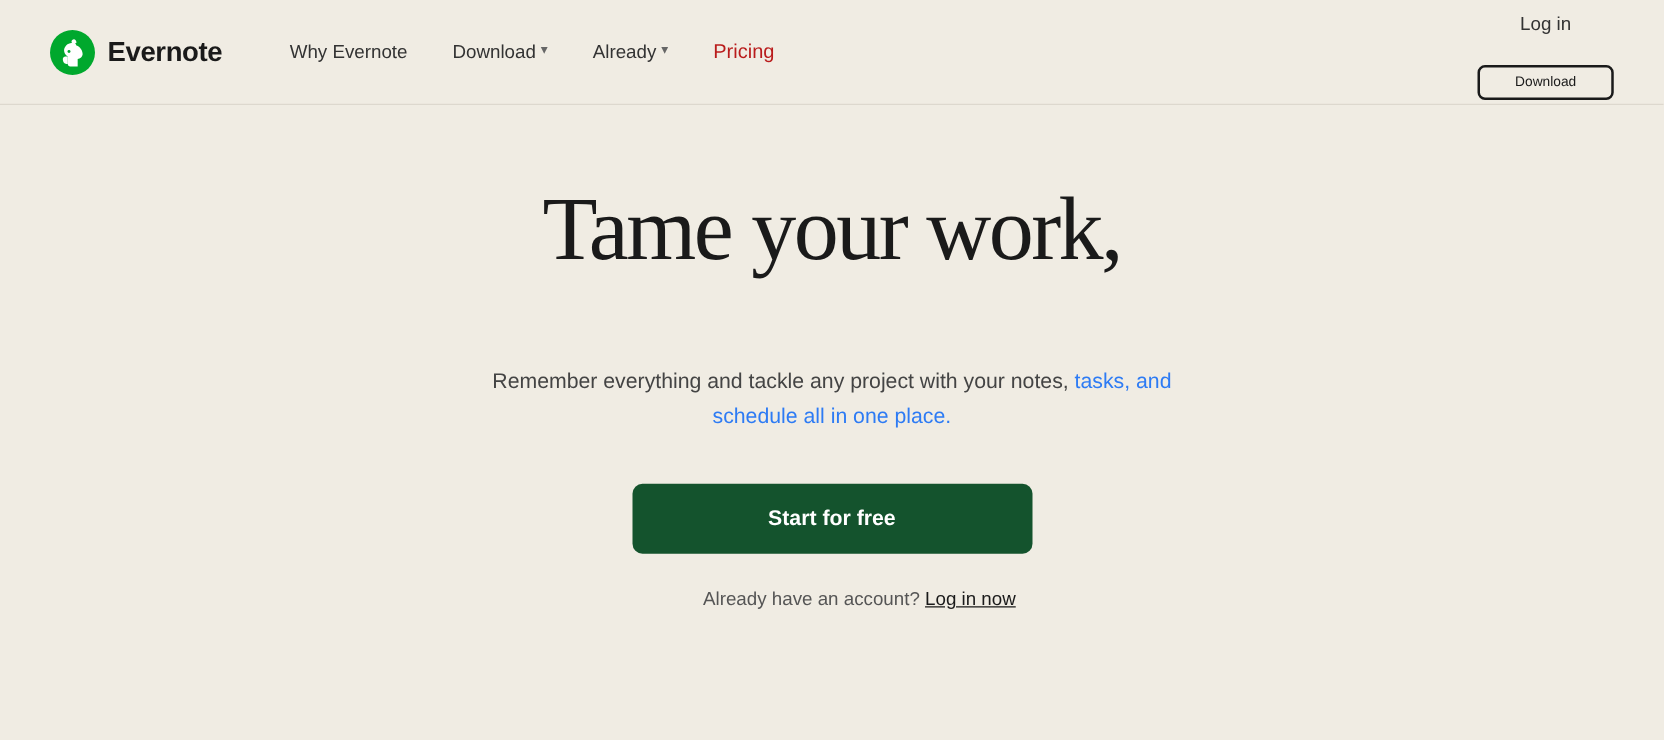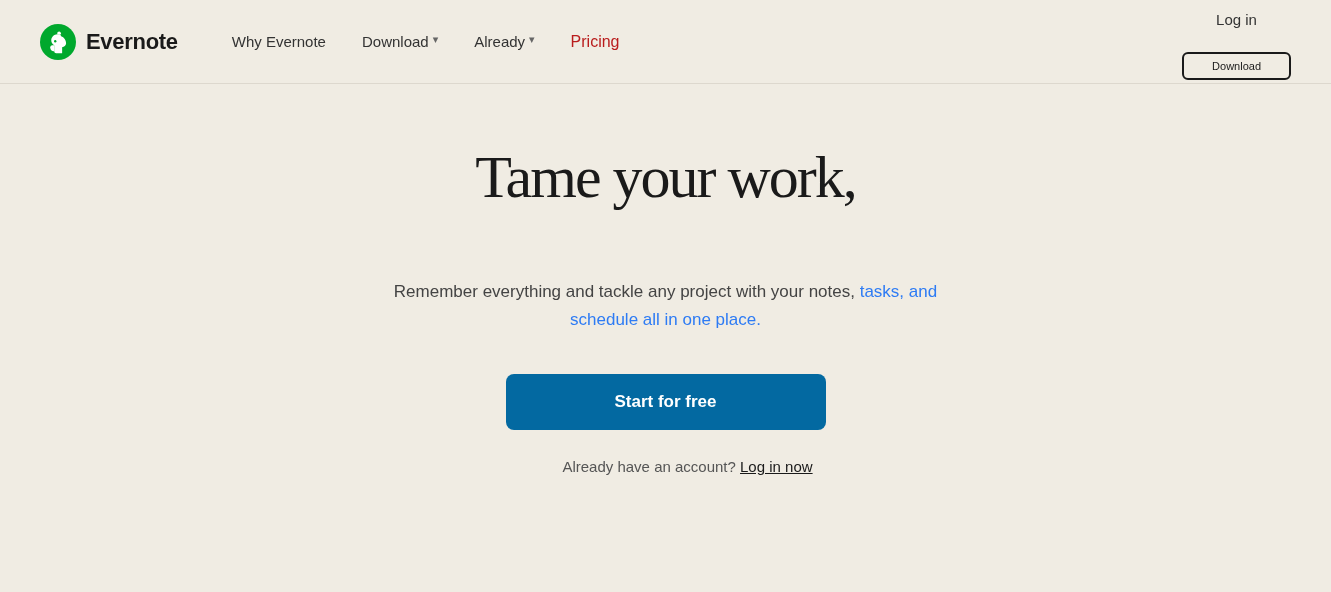--- a/index.html
+++ b/index.html
@@ -103,21 +103,21 @@
     .hero {
       display: flex;
       flex-direction: column;
       align-items: center;
       justify-content: center;
       padding: 60px 20px 40px;
       text-align: center;
     }
 
     .hero-title {
-      font-size: 60px;
+      font-size: 72px;
       font-weight: 400;
       color: #1a1a1a;
       line-height: 1.1;
       letter-spacing: -2px;
       margin-bottom: 36px;
       font-family: Georgia, 'Times New Roman', serif;
     }
 
     .hero-subtitle {
       font-size: 17px;
@@ -126,21 +126,21 @@
       max-width: 560px;
       margin-bottom: 40px;
       margin-top: 32px;
     }
 
     .hero-subtitle span.highlight {
       color: #2d7bf4;
     }
 
     .btn-start {
-      background-color: #0369a1;
+      background-color: #14532d;
       color: #fff;
       font-size: 17px;
       font-weight: 600;
       border: none;
       border-radius: 8px;
       padding: 18px 44px;
       cursor: pointer;
       margin-bottom: 28px;
       min-width: 320px;
     }

